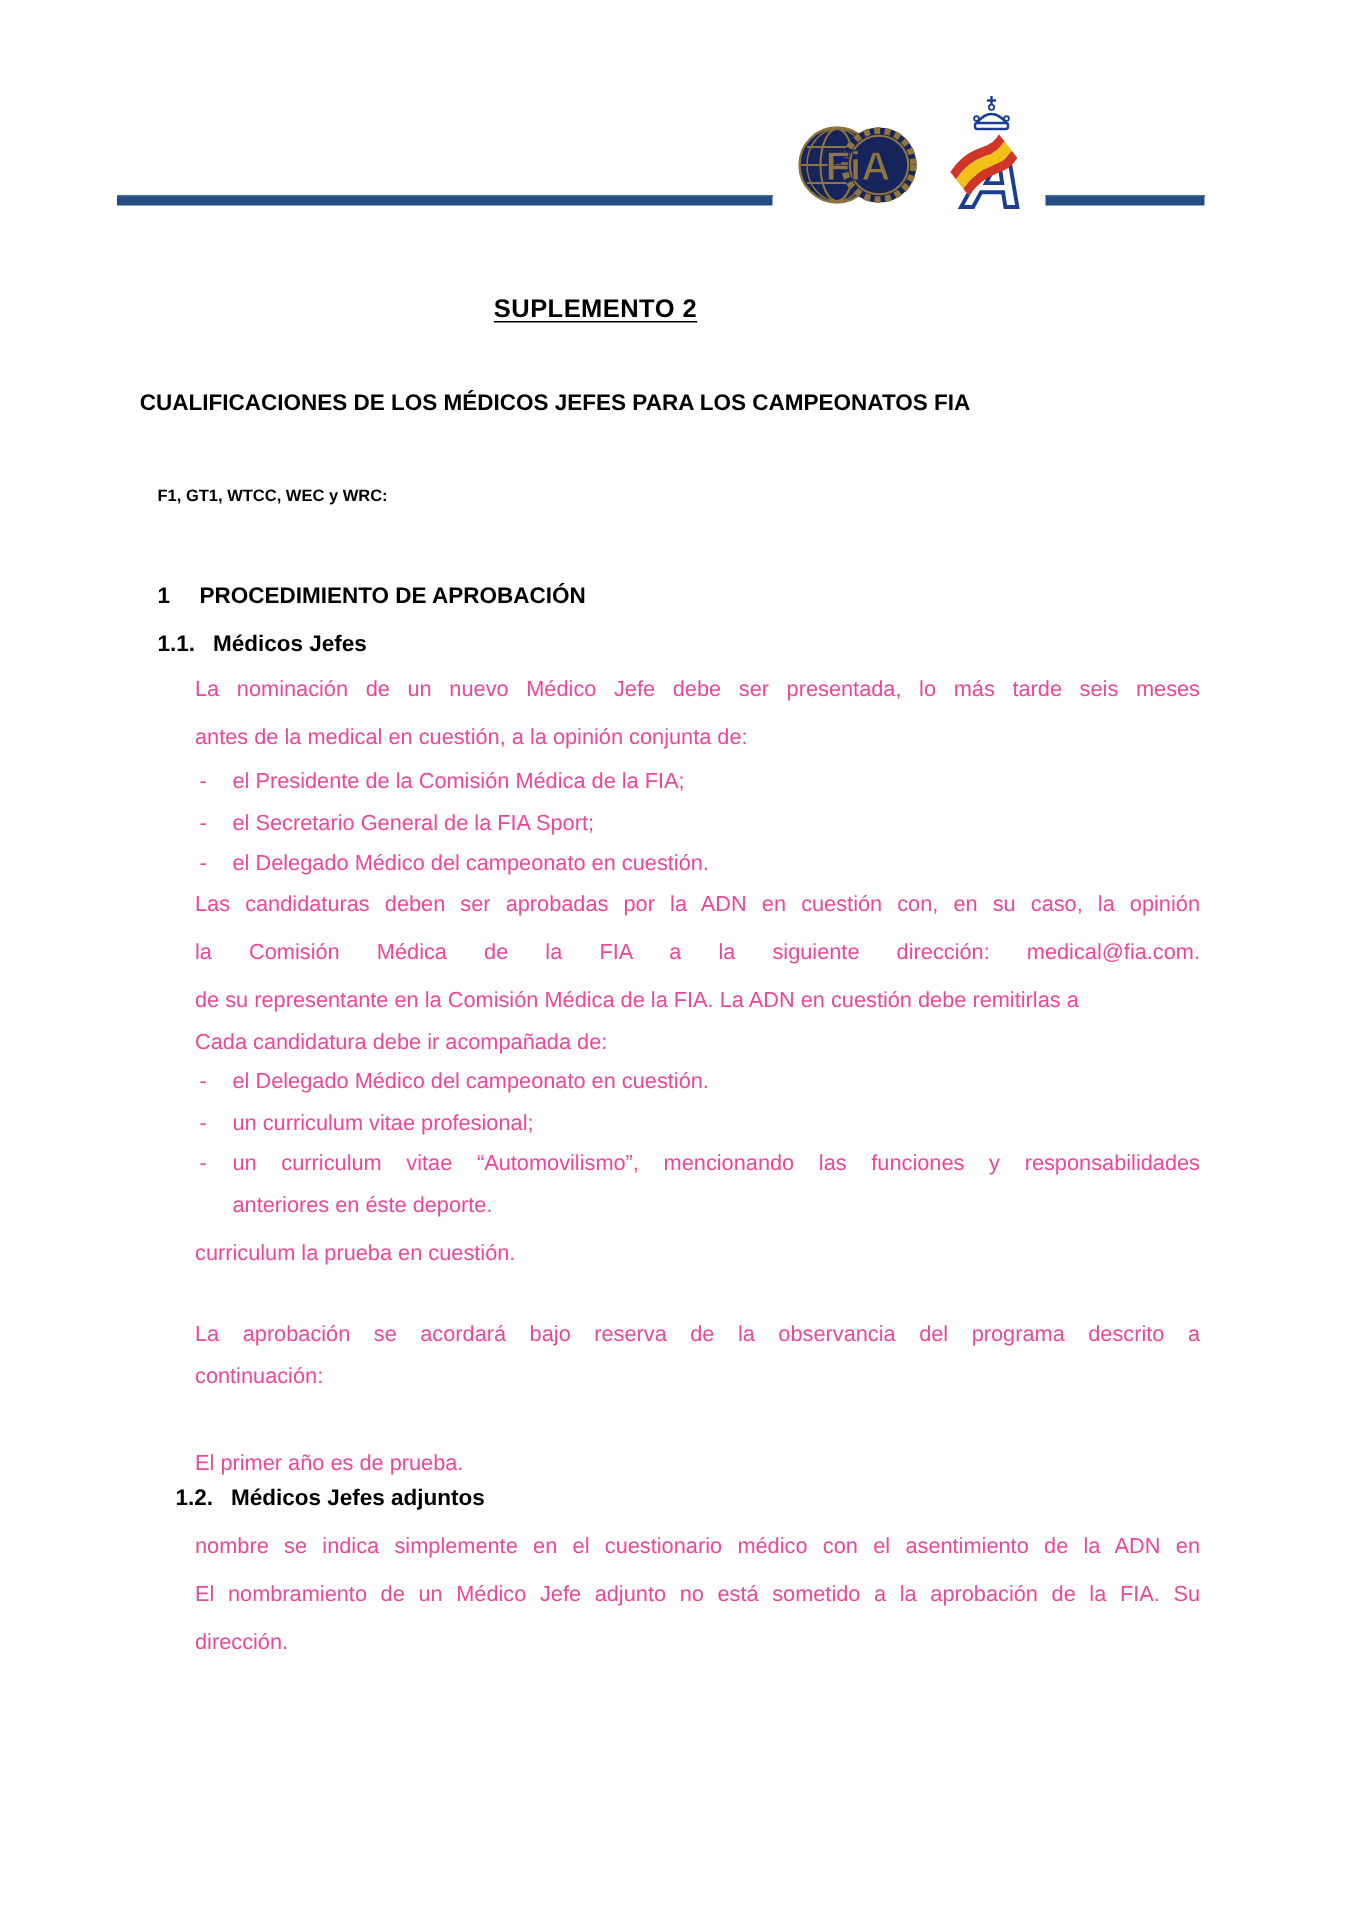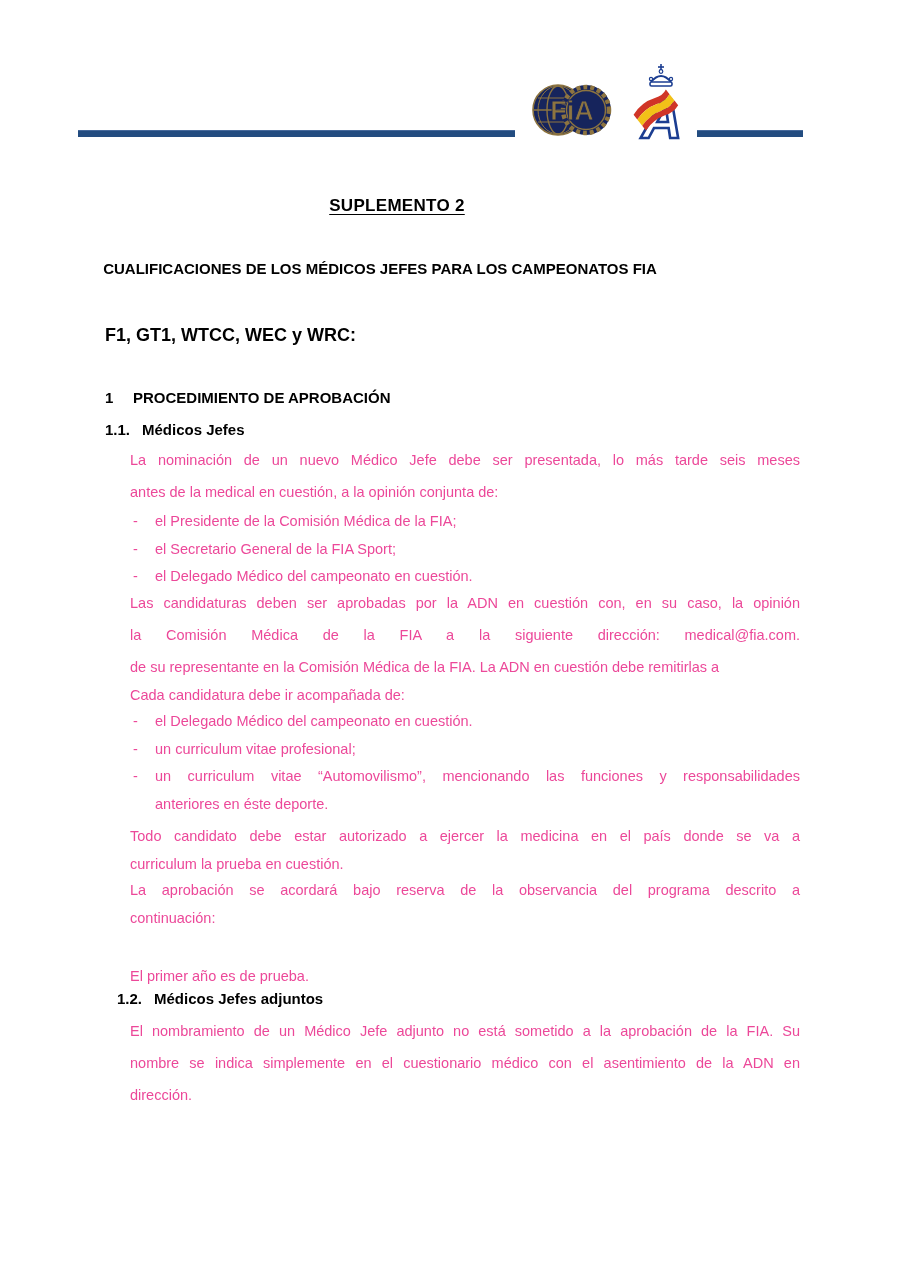--- a/index.html
+++ b/index.html
@@ -18,24 +18,24 @@
   .logo { position: absolute; }
 
   
   .doc-title {
     left: 0; top: 196px; width: 794px; text-align: center;
     font-size: 17px; font-weight: bold; letter-spacing: 0.3px;
     text-decoration: underline; text-underline-offset: 3px; color: #000;
   }
   .doc-subtitle {
     left: 0; top: 260px; width: 740px; text-align: center;
-    font-size: 15px; font-weight: bold; color: #000; margin-left: 10px;
+    font-size: 15px; font-weight: bold; color: #000;
   }
   .champ-line {
-    left: 105px; top: 325px; font-size: 18px; font-weight: bold; color: #000;
+    left: 105px; top: 325px; font-size: 11px; font-weight: bold; color: #000;
   }
   .sec-head { left: 105px; display: flex; font-size: 15px; font-weight: bold; color: #000; }
   .sec-head .num-1 { width: 28px; flex: none; }
   .sec-head .num-11 { width: 37px; flex: none; }
   #h-sec1  { top: 389px; }
   #h-sub11 { top: 421px; }
   #h-sub12 { top: 990px; margin-left: 12px; }
 
   
   .block { position: absolute; left: 130px; width: 670px; font-size: 14.5px; color: #ec4899; }
@@ -169,35 +169,34 @@
   <div class="li">
     <span class="dash" data-bind="doc.dash">-</span>
     <div data-bind-lines="section1.sub1.list2.2">
         <div class="tline">un curriculum vitae “Automovilismo”, mencionando las funciones y responsabilidades</div>
         <div class="tline">anteriores en éste deporte.</div>
       </div>
   </div>
 </div>
 
 <div class="block lh28" id="para4" data-bind-lines="section1.sub1.para4">
-    <div class="tline">Todo candidato debe estar autorizado a ejercer la medicina en el país donde se va a</div>
     <div class="tline">curriculum la prueba en cuestión.</div>
   </div>
 
 <div class="block lh28" id="para5" data-bind-lines="section1.sub1.para5">
     <div class="tline">La aprobación se acordará bajo reserva de la observancia del programa descrito a</div>
     <div class="tline">continuación:</div>
   </div>
 
 <div class="block lh28" id="para6" data-bind-lines="section1.sub1.para6">
     <div class="tline">El primer año es de prueba.</div>
   </div>
 
 <div class="abs sec-head" id="h-sub12">
   <span class="num-11" data-bind="section1.sub2.number">1.2.</span>
   <span data-bind="section1.sub2.heading">Médicos Jefes adjuntos</span>
 </div>
 
 <div class="block lh32" id="para7" data-bind-lines="section1.sub2.para">
+    <div class="tline">nombre se indica simplemente en el cuestionario médico con el asentimiento de la ADN en</div>
     <div class="tline">El nombramiento de un Médico Jefe adjunto no está sometido a la aprobación de la FIA. Su</div>
-    <div class="tline">nombre se indica simplemente en el cuestionario médico con el asentimiento de la ADN en</div>
     <div class="tline">dirección.</div>
   </div>
 
 </body></html>

